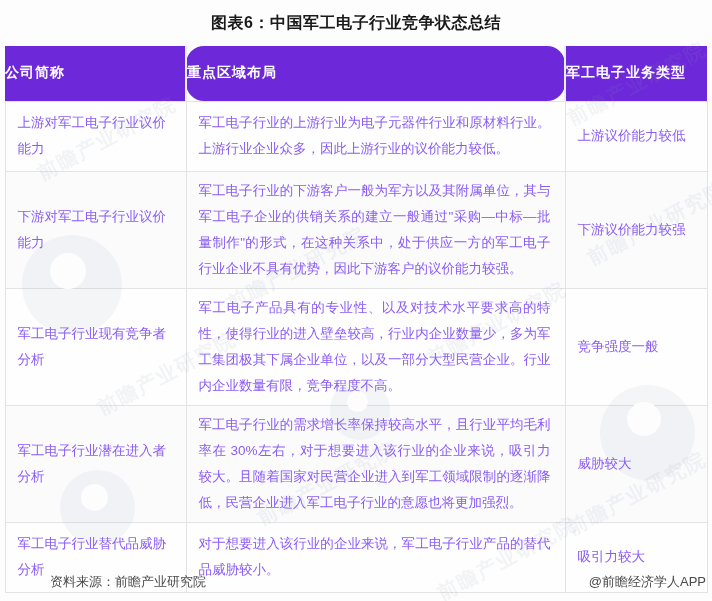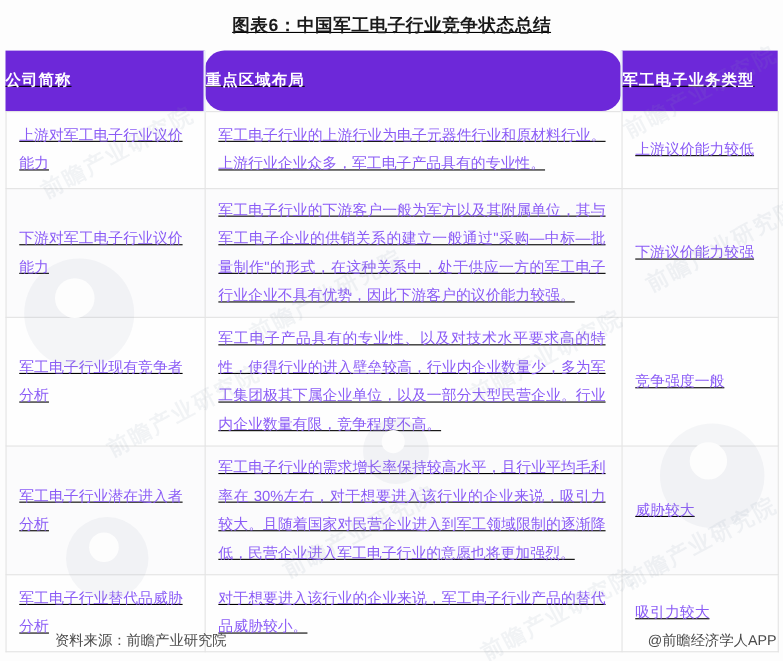--- a/index.html
+++ b/index.html
@@ -4,21 +4,20 @@
 <style>
   * { margin: 0; padding: 0; box-sizing: border-box; }
   html, body { background: #ffffff; }
   body { font-family: "Liberation Sans", "DejaVu Sans", sans-serif; }
   .canvas {
     position: relative;
     width: 712px; height: 601px;
     background: #fdfdfd;
     overflow: hidden;
     margin: 0 auto;
-    text-decoration: underline;
   }
   .title {
     text-align: center;
     font-size: 16px;
     font-weight: bold;
     color: #1a1a1a;
     padding-top: 13px;
     letter-spacing: 0.5px;
   }
   table.summary {
@@ -109,21 +108,21 @@
     <thead>
       <tr>
         <th class="c1">公司简称</th>
         <th class="c2">重点区域布局</th>
         <th class="c3">军工电子业务类型</th>
       </tr>
     </thead>
     <tbody>
       <tr>
         <td class="c1">上游对军工电子行业议价能力</td>
-        <td class="c2">军工电子行业的上游行业为电子元器件行业和原材料行业。上游行业企业众多，军工电子产品具有的专业性。</td>
+        <td class="c2">军工电子行业的上游行业为电子元器件行业和原材料行业。上游行业企业众多，因此上游行业的议价能力较低。</td>
         <td class="c3">上游议价能力较低</td>
       </tr>
       <tr>
         <td class="c1">下游对军工电子行业议价能力</td>
         <td class="c2">军工电子行业的下游客户一般为军方以及其附属单位，其与军工电子企业的供销关系的建立一般通过"采购—中标—批量制作"的形式，在这种关系中，处于供应一方的军工电子行业企业不具有优势，因此下游客户的议价能力较强。</td>
         <td class="c3">下游议价能力较强</td>
       </tr>
       <tr>
         <td class="c1">军工电子行业现有竞争者分析</td>
         <td class="c2">军工电子产品具有的专业性、以及对技术水平要求高的特性，使得行业的进入壁垒较高，行业内企业数量少，多为军工集团极其下属企业单位，以及一部分大型民营企业。行业内企业数量有限，竞争程度不高。</td>

